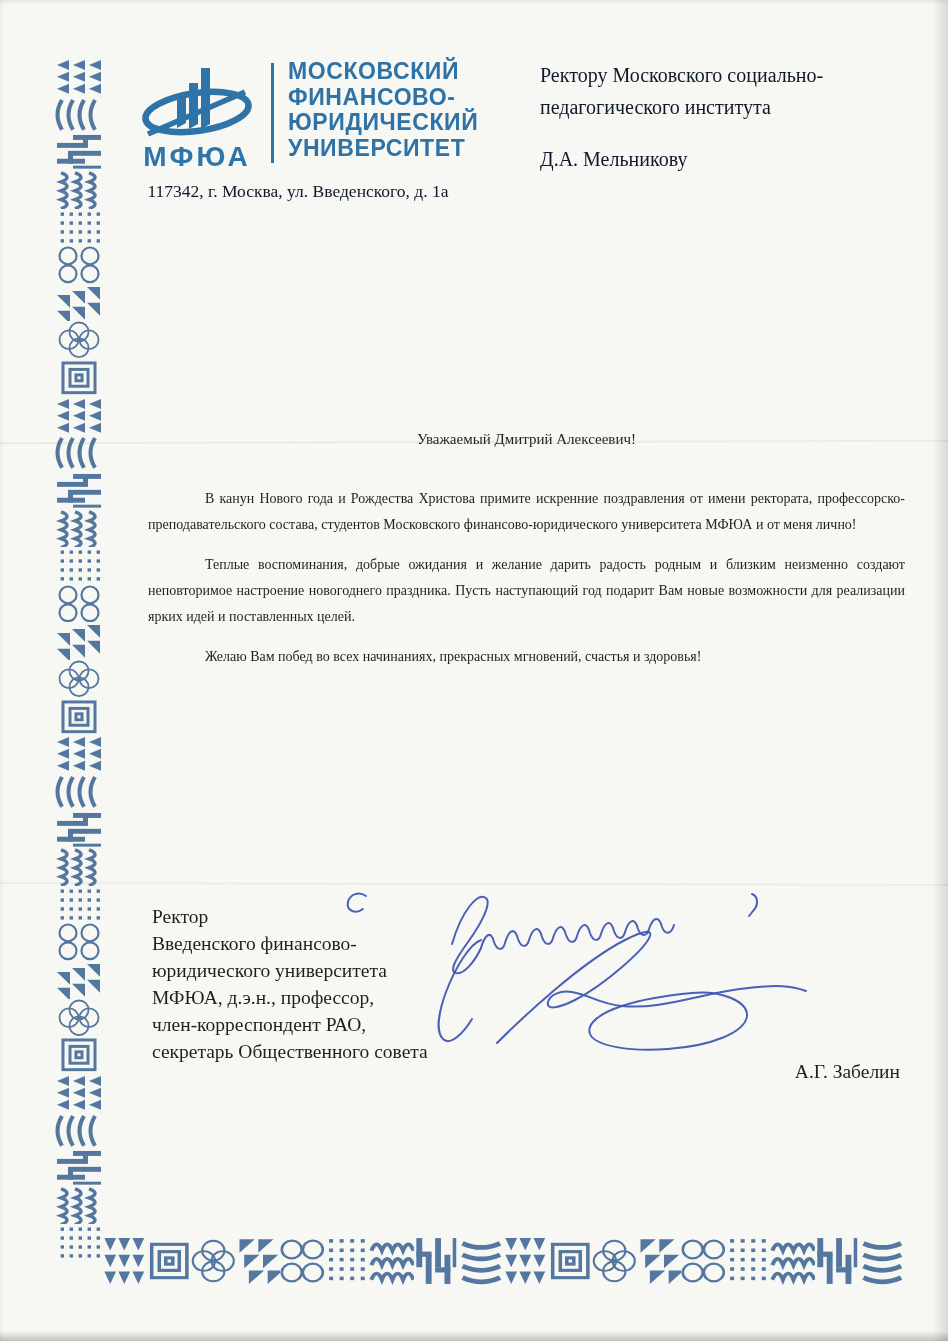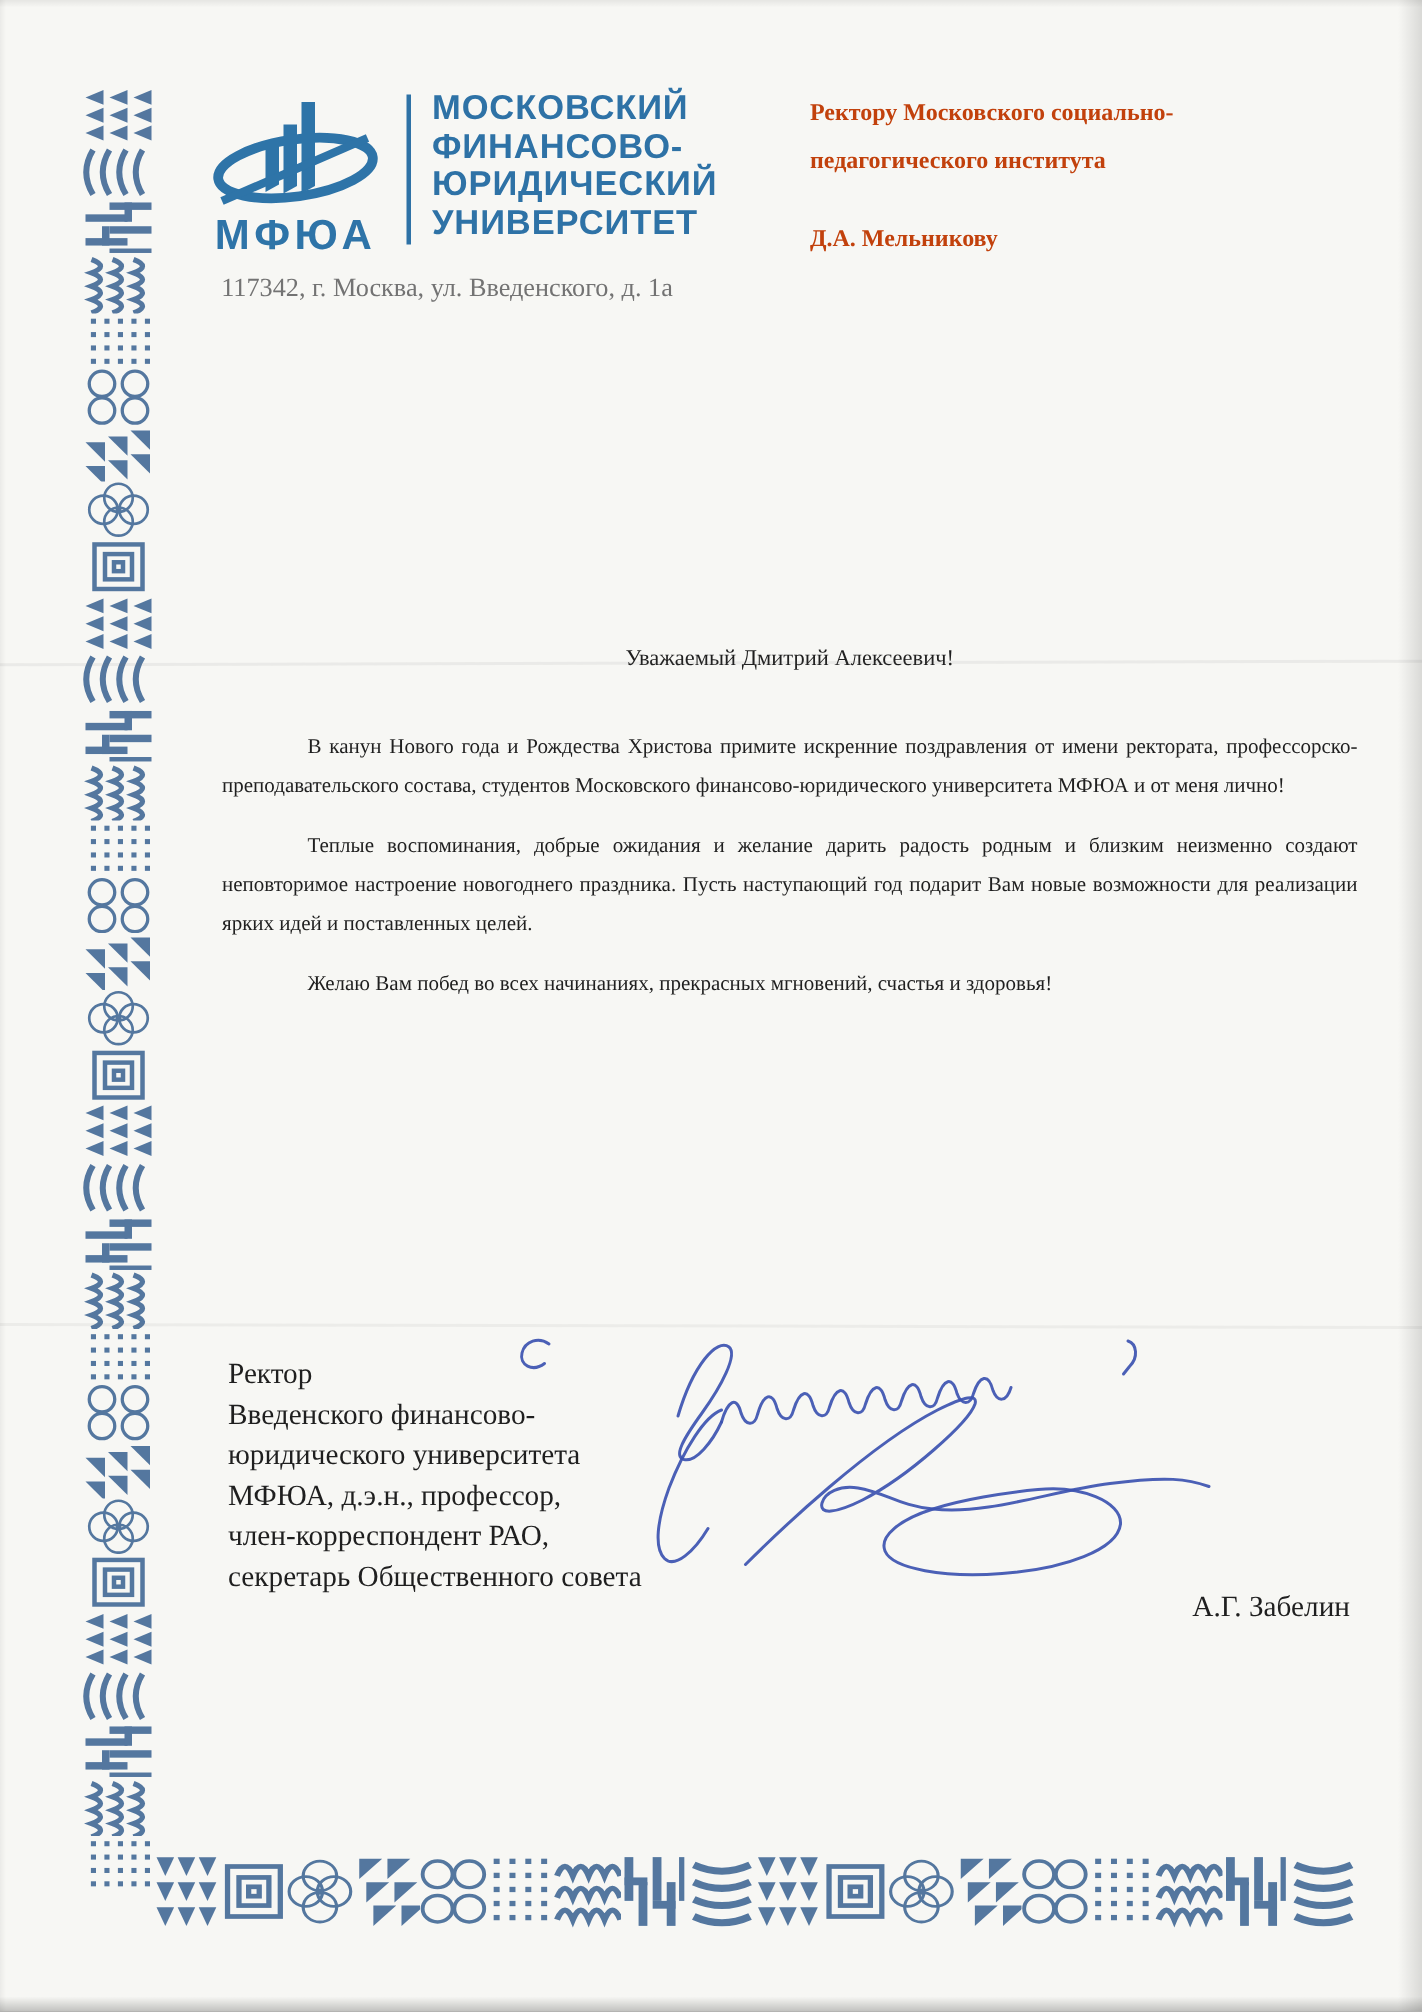--- a/index.html
+++ b/index.html
@@ -39,25 +39,25 @@
   .logo-svg{position:absolute;left:131px;top:54px;width:132px;height:122px;}
   .header-divider{position:absolute;left:271px;top:63px;width:3px;height:100px;background:#2e72a6;}
   .uni-title{
     position:absolute;left:288px;top:59px;
     font-family:Liberation Sans, sans-serif;
     font-weight:bold;font-size:23px;line-height:25.5px;
     letter-spacing:.6px;color:#2e72a6;
   }
   .address{
     position:absolute;left:110px;top:180px;width:376px;
-    text-align:center;font-size:17.5px;line-height:22px;color:#737373;
+    text-align:center;font-size:17.5px;line-height:22px;color:#0f172a;
   }
   .recipient{
     position:absolute;left:540px;top:60px;width:395px;
-    font-weight:bold;font-size:16px;line-height:31.5px;color:#c2410c;
+    font-weight:normal;font-size:20px;line-height:31.5px;color:#0f172a;
   }
   .recipient .name{margin-top:21px;}
 
   
   .salutation{
     position:absolute;left:148px;top:431px;width:757px;
     text-align:center;font-size:15px;
   }
   .body-text{
     position:absolute;left:148px;top:486px;width:757px;

